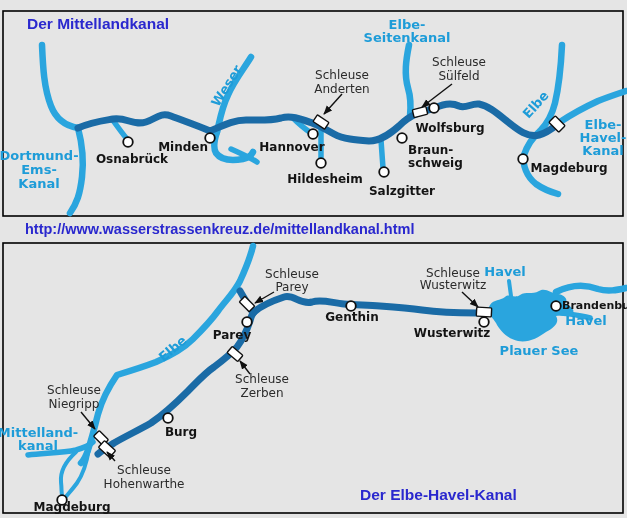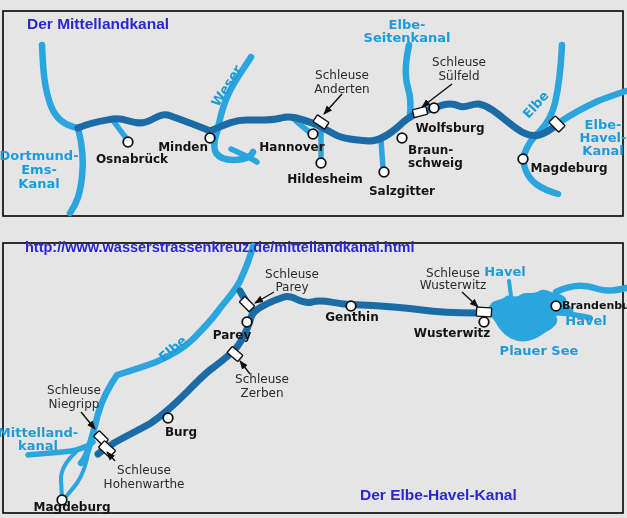--- a/index.html
+++ b/index.html
@@ -15,21 +15,21 @@
   .city{fill:#ffffff;stroke:#101010;stroke-width:1.8;}
   .arrow{fill:none;stroke:#101010;stroke-width:1.4;}
   .panel{fill:none;stroke:#000;stroke-width:1.6;}
   
   text{font-family:"DejaVu Sans",sans-serif;}
   .t-city{font-size:12px;font-weight:bold;fill:#141414;}
   .t-city-sm{font-size:11px;font-weight:bold;fill:#141414;}
   .t-lock{font-size:12px;font-weight:normal;fill:#2b2b2b;}
   .t-water{font-size:13px;font-weight:bold;fill:var(--label-cyan);}
   .t-head{font-family:"Liberation Sans",sans-serif;font-size:15.5px;font-weight:bold;fill:var(--heading-blue);}
-  .url{position:absolute;left:25px;top:239px;font:bold 14.5px "Liberation Sans",sans-serif;color:var(--heading-blue);text-decoration:none;cursor:pointer;}
+  .url{position:absolute;left:25px;top:221px;font:bold 14.5px "Liberation Sans",sans-serif;color:var(--heading-blue);text-decoration:none;cursor:pointer;}
 </style>
 </head>
 <body>
 
 <div class="stage">
 <svg width="627" height="518" viewBox="0 0 627 518">
   <defs>
     <marker id="ah" viewBox="0 0 10 10" refX="9" refY="5" markerWidth="9" markerHeight="9" orient="auto" markerUnits="userSpaceOnUse">
       <polygon points="0,1 10,5 0,9" fill="#101010"></polygon>
     </marker>

